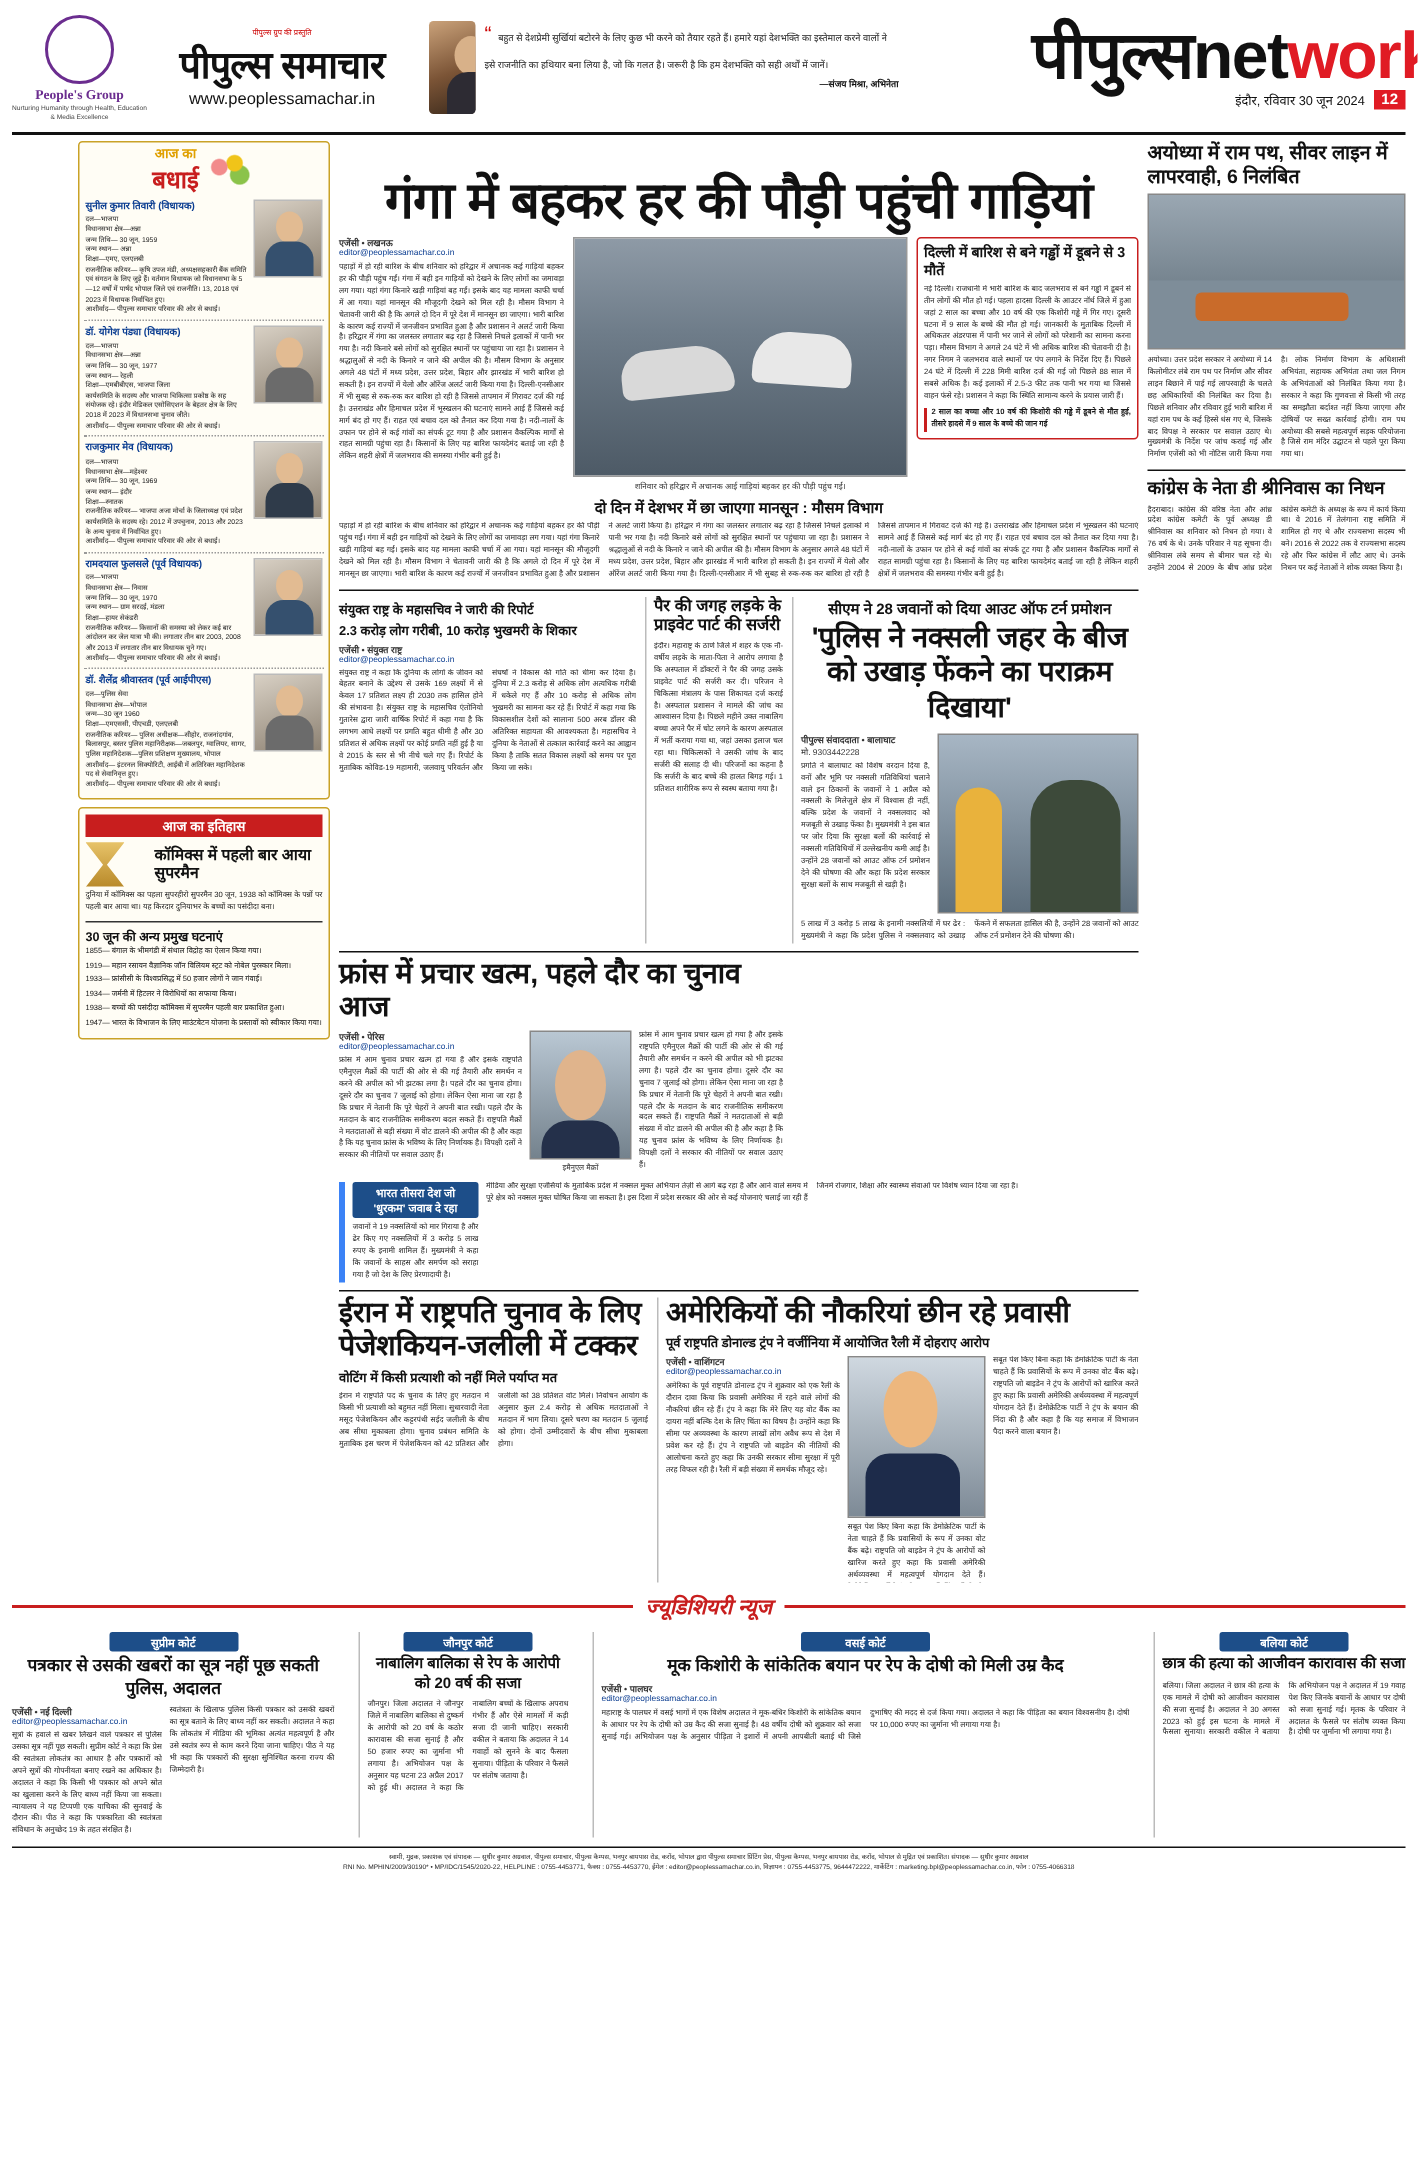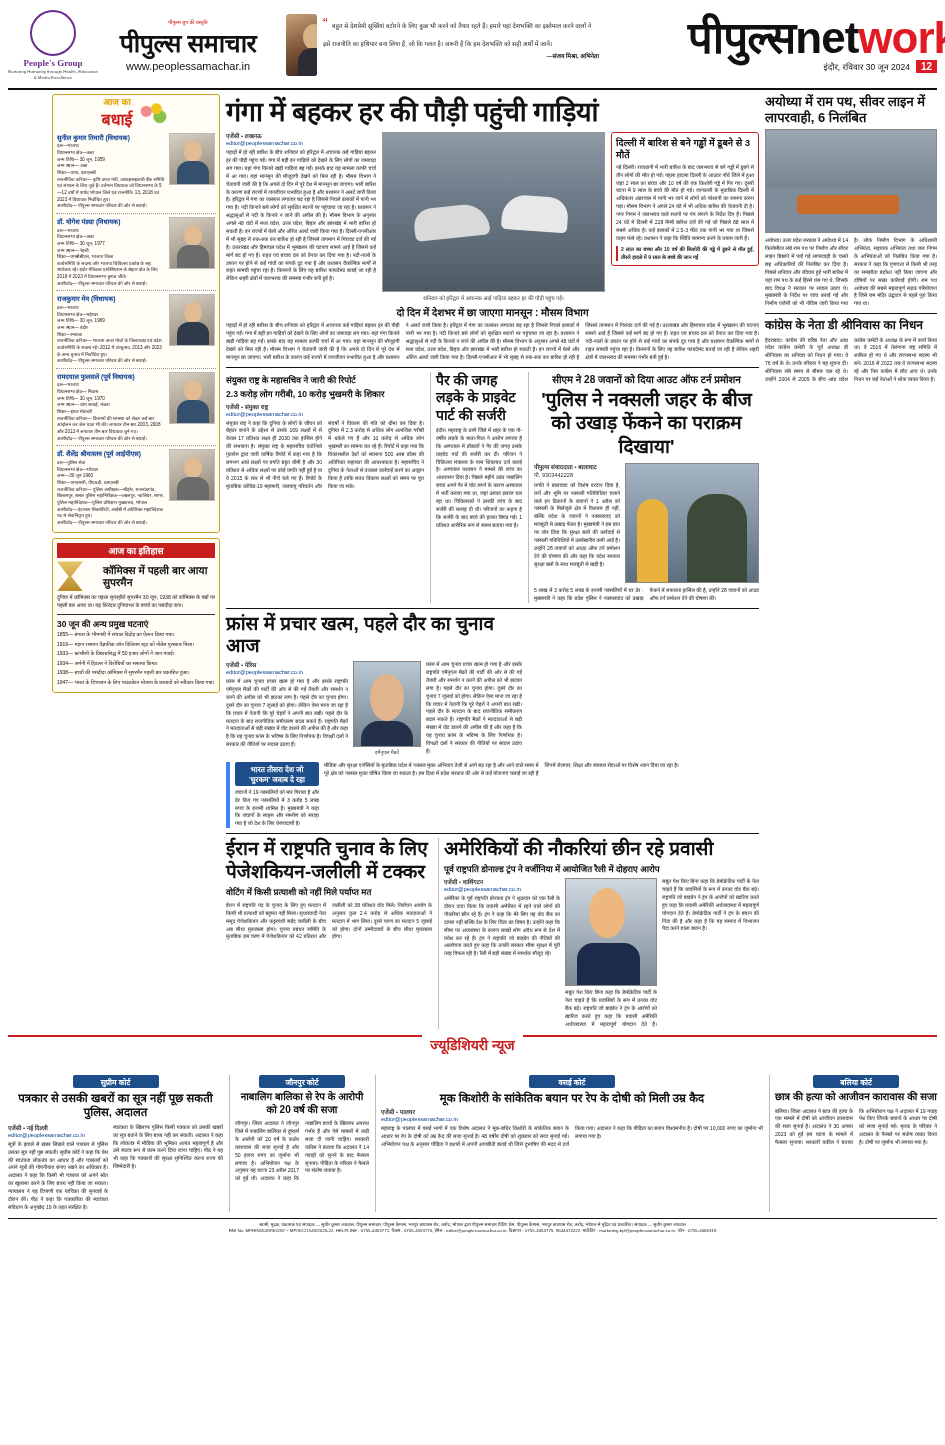--- a/index.html
+++ b/index.html
@@ -62,21 +62,21 @@
   .hist-title { background:#c81e1e; color:#fff; font-size:9px; font-weight:bold; text-align:center; padding:1px 12px; }
   .hist-sub { display:flex; gap:20px; align-items:center; margin-top:3px;}
   .hourglass { width:26px; height:30px; flex:none; background:linear-gradient(#e8c46a,#b98a2a); clip-path:polygon(0 0,100% 0,55% 50%,100% 100%,0 100%,45% 50%); }
   .hist-h { font-size:10.5px; font-weight:bold; color:#111; line-height:1.2;}
   .hist-h2 { font-size:8.4px; font-weight:bold; margin-top:4px; border-top:1px solid #333; padding-top:3px;}
   .hist-list { font-size:5px; line-height:1.5; margin-top:2px; }
   .hist-list div { margin-bottom:2px; }
 
   
   .kicker { font-size:11.5px; font-weight:bold; text-align:center; line-height:1.25; }
-  .mainhead { font-size:27px; font-weight:bold; text-align:left; line-height:1.15; margin:3px 0 4px; letter-spacing:-0.5px;}
+  .mainhead { font-size:34px; font-weight:bold; text-align:center; line-height:1.15; margin:21px 0 4px; letter-spacing:-0.5px;}
   .byline { font-size:5.6px; color:#333; }
   .byline .b1 { font-weight:bold; font-size:6px; }
   .byline .bmail { color:#0b3d91; }
 
   .photo-main { width:100%; height:160px; background:
       linear-gradient(#8e9aa6,#6e7c89 40%,#4d5a66);
       position:relative; overflow:hidden; border:1px solid #999;}
   .photo-main:before{content:"";position:absolute;left:14%;top:46%;width:34%;height:20%;background:#d9d9d9;border-radius:18px 26px 6px 6px;transform:rotate(-6deg);}
   .photo-main:after{content:"";position:absolute;left:54%;top:40%;width:30%;height:22%;background:#e8e8e8;border-radius:24px 20px 5px 5px;transform:rotate(4deg);}
   .cap { font-size:5.4px; text-align:center; margin-top:2px; color:#333;}
@@ -110,24 +110,24 @@
   .photo-macron:after{content:"";position:absolute;left:10%;bottom:0;width:80%;height:30%;background:#24304a;border-radius:18px 18px 0 0;}
   .imgcap { font-size:5px; text-align:center; color:#333; margin-top:2px;}
 
   .photo-trump { width:100%; height:108px; background:linear-gradient(#cfd8e0,#7d8a96); border:1px solid #888; position:relative; overflow:hidden;}
   .photo-trump:before{content:"";position:absolute;left:26%;top:8%;width:40%;height:48%;border-radius:50%;background:#edb77e;}
   .photo-trump:after{content:"";position:absolute;left:12%;bottom:0;width:70%;height:40%;background:#1d2b4a;border-radius:16px 16px 0 0;}
 
   .box-blue { background:#1d4e89; color:#fff; font-size:7.4px; font-weight:bold; text-align:center; padding:2px 4px; border-radius:2px;}
 
   
-  .jud-band { display:flex; align-items:flex-start; gap:2px; margin-top:6px; }
+  .jud-band { display:flex; align-items:center; gap:2px; margin-top:6px;font-style:italic; }
   .jud-band .ln { flex:1; border-top:2px solid #c81e1e; }
   .jud-title { font-size:14px; font-weight:bold; color:#c81e1e; padding:0 6px; }
-  .jud-cols { display:flex; gap:6px; margin-top:21px; }
+  .jud-cols { display:flex; gap:16px; margin-top:8px; }
   .jud-col { flex:1; }
   .court-tag { background:#1d4e89; color:#fff; font-size:7.6px; font-weight:bold; text-align:center; padding:1.5px 0; width:86px; margin:0 auto 3px; border-radius:2px;}
   .jud-head { font-size:11.5px; font-weight:bold; line-height:1.25; text-align:center;}
   .jud-head.small { font-size:10px; }
   .vline { border-left:1px solid #bbb; }
 
   
   .footer { border-top:1px solid #111; margin-top:6px; padding-top:3px; font-size:4.4px; line-height:1.5; text-align:center; color:#222;}
 </style>
 </head>
@@ -301,21 +301,21 @@
         <div style="width:198px;">
           <div class="sectsub">संयुक्त राष्ट्र के महासचिव ने जारी की रिपोर्ट</div>
           <div class="sectsub">2.3 करोड़ लोग गरीबी, 10 करोड़ भुखमरी के शिकार</div>
           <div class="byline" style="margin-top:3px">
             <div class="b1">एजेंसी • संयुक्त राष्ट्र</div>
             <div class="bmail">editor@peoplessamachar.co.in</div>
           </div>
           <div class="body-txt cols2" style="margin-top:3px;max-height:124px;overflow:hidden">संयुक्त राष्ट्र ने कहा कि दुनिया के लोगों के जीवन को बेहतर बनाने के उद्देश्य से उसके 169 लक्ष्यों में से केवल 17 प्रतिशत लक्ष्य ही 2030 तक हासिल होने की संभावना है। संयुक्त राष्ट्र के महासचिव एंतोनियो गुतारेस द्वारा जारी वार्षिक रिपोर्ट में कहा गया है कि लगभग आधे लक्ष्यों पर प्रगति बहुत धीमी है और 30 प्रतिशत से अधिक लक्ष्यों पर कोई प्रगति नहीं हुई है या वे 2015 के स्तर से भी नीचे चले गए हैं। रिपोर्ट के मुताबिक कोविड-19 महामारी, जलवायु परिवर्तन और संघर्षों ने विकास की गति को धीमा कर दिया है। दुनिया में 2.3 करोड़ से अधिक लोग अत्यधिक गरीबी में धकेले गए हैं और 10 करोड़ से अधिक लोग भुखमरी का सामना कर रहे हैं। रिपोर्ट में कहा गया कि विकासशील देशों को सालाना 500 अरब डॉलर की अतिरिक्त सहायता की आवश्यकता है। महासचिव ने दुनिया के नेताओं से तत्काल कार्रवाई करने का आह्वान किया है ताकि सतत विकास लक्ष्यों को समय पर पूरा किया जा सके।</div>
         </div>
         <div style="width:92px; border-left:1px solid #bbb; padding-left:5px;">
-          <div style="font-size:14px;font-weight:bold;line-height:1.25">पैर की जगह लड़के के प्राइवेट पार्ट की सर्जरी</div>
+          <div style="font-size:11px;font-weight:bold;line-height:1.25">पैर की जगह लड़के के प्राइवेट पार्ट की सर्जरी</div>
           <div class="body-txt" style="margin-top:3px;max-height:180px;overflow:hidden">इंदौर। महाराष्ट्र के ठाणे जिले में शहर के एक नौ-वर्षीय लड़के के माता-पिता ने आरोप लगाया है कि अस्पताल में डॉक्टरों ने पैर की जगह उसके प्राइवेट पार्ट की सर्जरी कर दी। परिजन ने चिकित्सा मंत्रालय के पास शिकायत दर्ज कराई है। अस्पताल प्रशासन ने मामले की जांच का आश्वासन दिया है। पिछले महीने उक्त नाबालिग बच्चा अपने पैर में चोट लगने के कारण अस्पताल में भर्ती कराया गया था, जहां उसका इलाज चल रहा था। चिकित्सकों ने उसकी जांच के बाद सर्जरी की सलाह दी थी। परिजनों का कहना है कि सर्जरी के बाद बच्चे की हालत बिगड़ गई। 1 प्रतिशत शारीरिक रूप से स्वस्थ बताया गया है।</div>
         </div>
         <div style="flex:1; border-left:1px solid #bbb; padding-left:5px;">
           <div class="cm-head">सीएम ने 28 जवानों को दिया आउट ऑफ टर्न प्रमोशन</div>
           <div class="cm-quote">'पुलिस ने नक्सली जहर के बीज को उखाड़ फेंकने का पराक्रम दिखाया'</div>
           <div style="display:flex;gap:5px">
             <div style="width:86px">
               <div class="byline">
                 <div class="b1">पीपुल्स संवाददाता • बालाघाट</div>
                 <div>मो. 9303442228</div>

